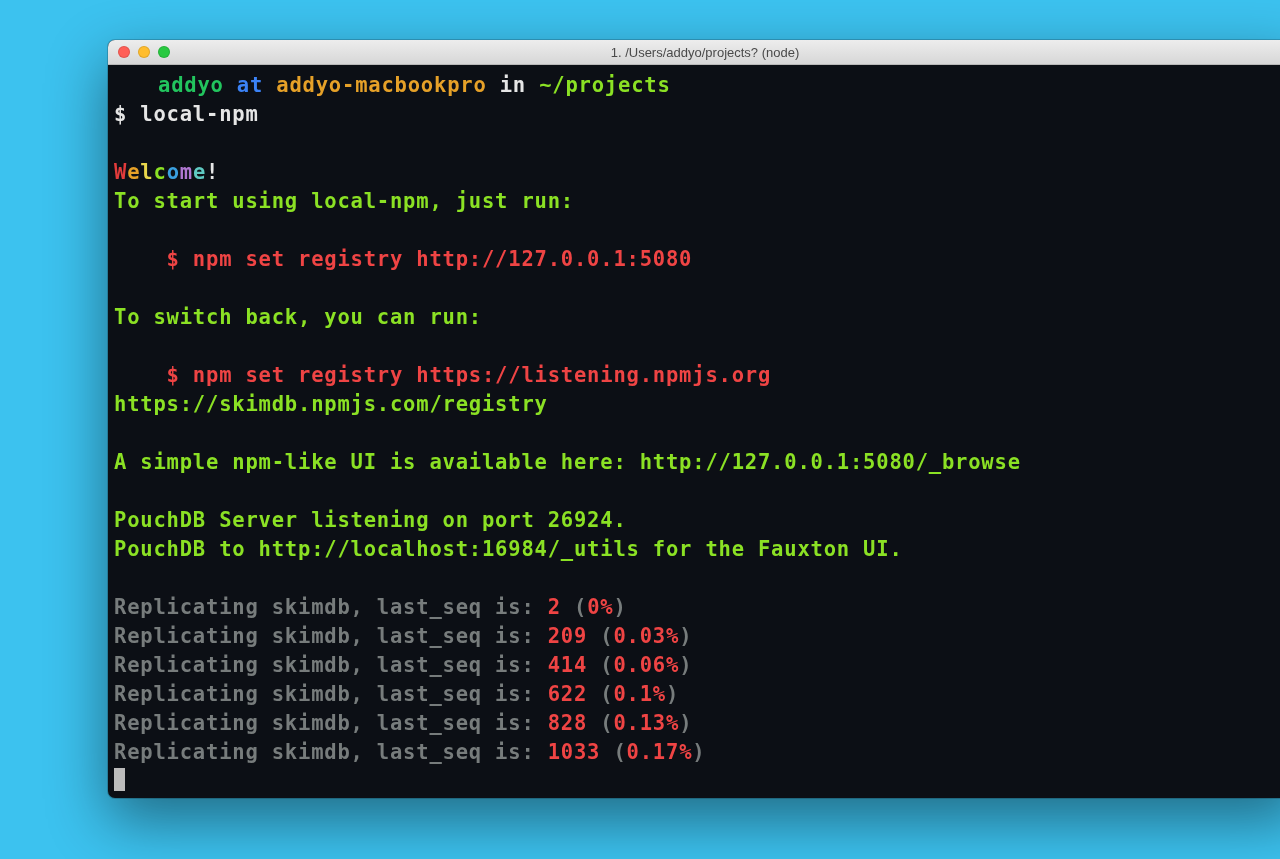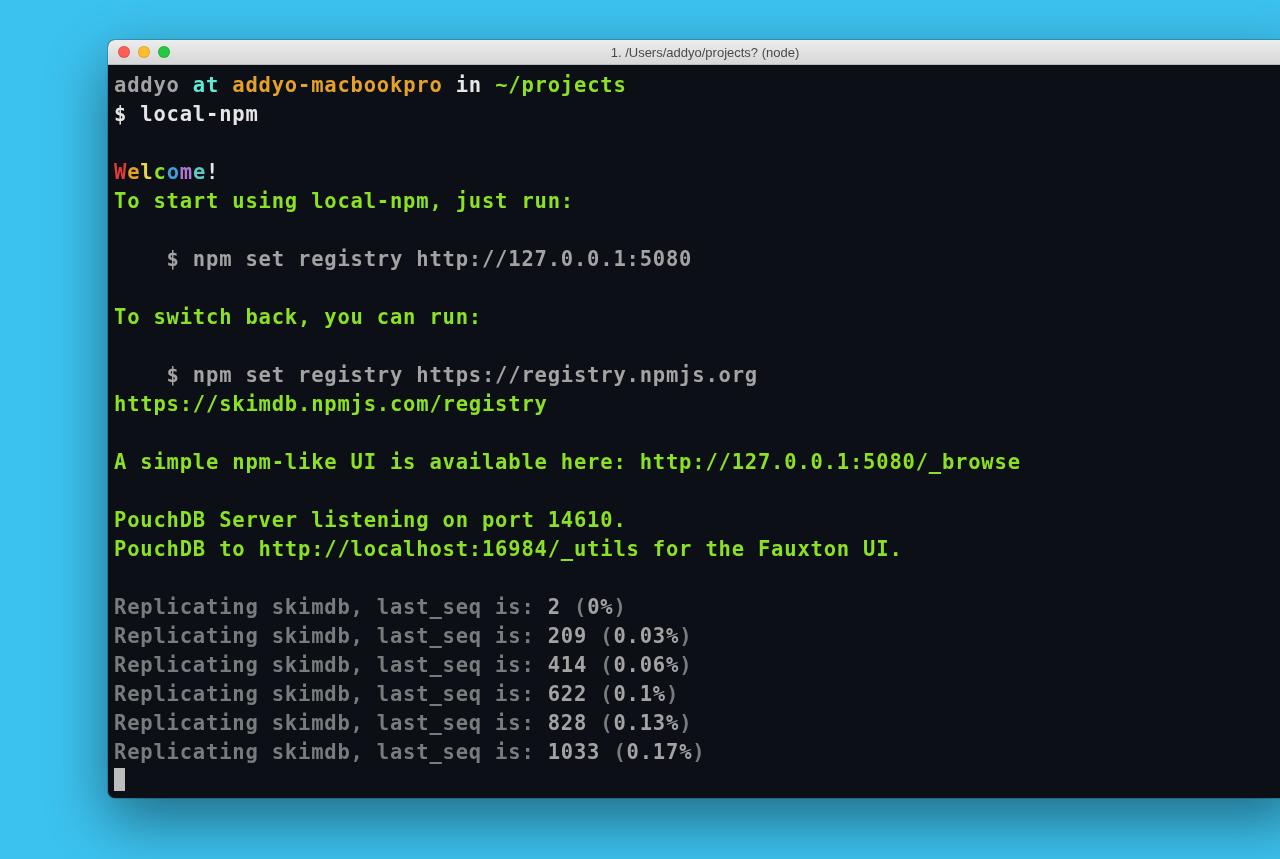--- a/index.html
+++ b/index.html
@@ -56,29 +56,29 @@
   }
   .term {
     padding: 6px 6px 6px 6px;
     color: #e6e6e6;
     font-size: 20.5px;
     line-height: 29px;
     letter-spacing: 0.8px;
     white-space: pre;
     font-weight: 600;
   }
-  .user    { color: #a3a3a3; }
-  .at      { color: #5eead4; }
+  .user    { color: #22c55e; margin-left: 44px; }
+  .at      { color: #3b82f6; }
   .host    { color: #e6a128; }
   .in      { color: #e6e6e6; }
   .path    { color: #8be124; font-weight: 700; }
   .dollar  { color: #e6e6e6; }
   .cmd     { color: #e6e6e6; margin-top: 7px; }
   .green   { color: #8be124; margin-top: 10px; }
-  .green-b { color: #a3a3a3; font-weight: 700; margin-top: 48px; }
+  .green-b { color: #ef4444; font-weight: 700; margin-top: 48px; }
   .dim     { color: #777c7c; }
   .rb { display: inline; }
   .rb span { display: inline; }
   .cursor {
     display: inline-block;
     width: 11px;
     height: 23px;
     background: #bcbcbc;
     vertical-align: -3px;
   }
@@ -99,26 +99,26 @@
   <div class="term"><span class="user">addyo</span><span class="at"> at </span><span class="host">addyo-macbookpro</span><span class="in"> in </span><span class="path">~/projects</span>
 <span class="dollar">$ </span><span class="cmd">local-npm</span>
 
 <span class="rb" id="welcome"><span style="color: rgb(226, 59, 59); font-weight: 700;">W</span><span style="color: rgb(230, 161, 40); font-weight: 700;">e</span><span style="color: rgb(232, 214, 76); font-weight: 700;">l</span><span style="color: rgb(139, 225, 36); font-weight: 700;">c</span><span style="color: rgb(58, 160, 224); font-weight: 700;">o</span><span style="color: rgb(177, 120, 211); font-weight: 700;">m</span><span style="color: rgb(95, 201, 194); font-weight: 700;">e</span><span style="color: rgb(230, 230, 230); font-weight: 700;">!</span></span>
 <span class="green">To start using local-npm, just run:</span>
 
 <span class="green-b">    $ npm set registry http://127.0.0.1:5080</span>
 
 <span class="green">To switch back, you can run:</span>
 
-<span class="green-b">    $ npm set registry https://registry.npmjs.org</span>
+<span class="green-b">    $ npm set registry https://listening.npmjs.org</span>
 <span class="green">https://skimdb.npmjs.com/registry</span>
 
 <span class="green">A simple npm-like UI is available here: http://127.0.0.1:5080/_browse</span>
 
-<span class="green">PouchDB Server listening on port 14610.</span>
+<span class="green">PouchDB Server listening on port 26924.</span>
 <span class="green">PouchDB to http://localhost:16984/_utils for the Fauxton UI.</span>
 
 <span id="repl"><span><span class="dim">Replicating skimdb, last_seq is: </span><span class="green-b">2</span> <span class="dim">(</span><span class="green-b">0%</span><span class="dim">)</span></span>
 <span><span class="dim">Replicating skimdb, last_seq is: </span><span class="green-b">209</span> <span class="dim">(</span><span class="green-b">0.03%</span><span class="dim">)</span></span>
 <span><span class="dim">Replicating skimdb, last_seq is: </span><span class="green-b">414</span> <span class="dim">(</span><span class="green-b">0.06%</span><span class="dim">)</span></span>
 <span><span class="dim">Replicating skimdb, last_seq is: </span><span class="green-b">622</span> <span class="dim">(</span><span class="green-b">0.1%</span><span class="dim">)</span></span>
 <span><span class="dim">Replicating skimdb, last_seq is: </span><span class="green-b">828</span> <span class="dim">(</span><span class="green-b">0.13%</span><span class="dim">)</span></span>
 <span><span class="dim">Replicating skimdb, last_seq is: </span><span class="green-b">1033</span> <span class="dim">(</span><span class="green-b">0.17%</span><span class="dim">)</span></span>
 </span><span class="cursor"></span></div>
 </div>

